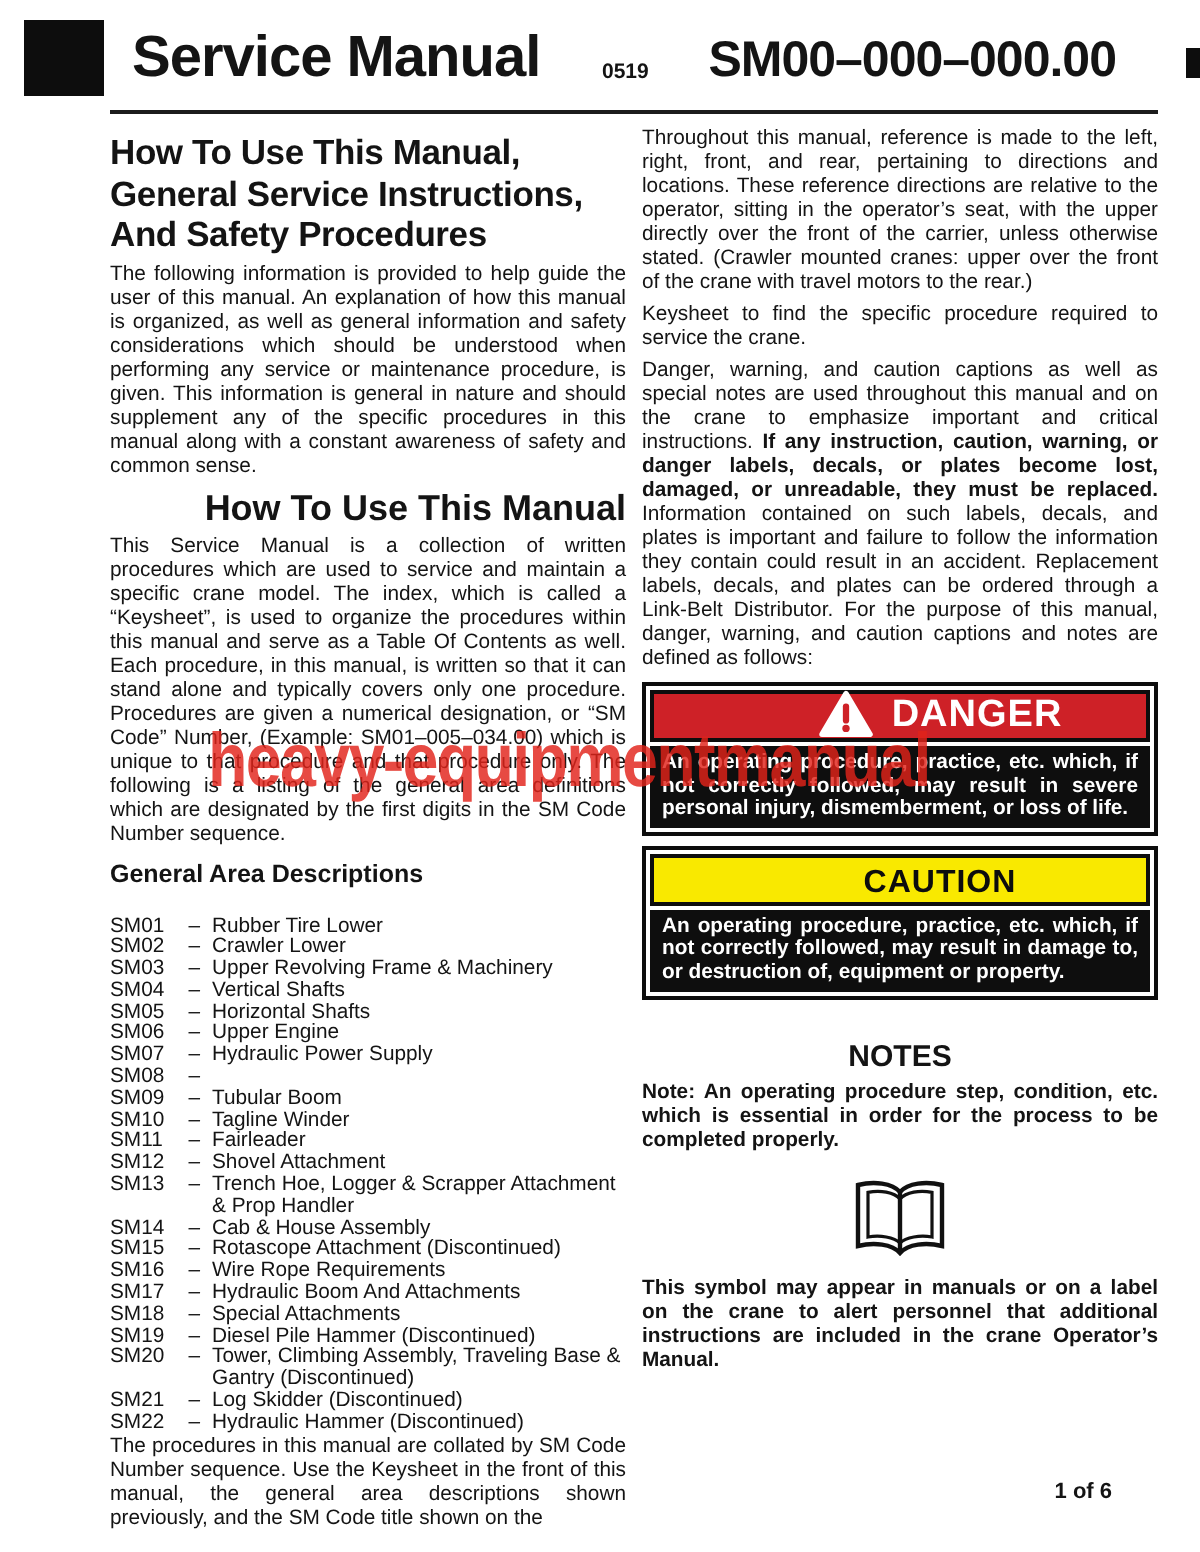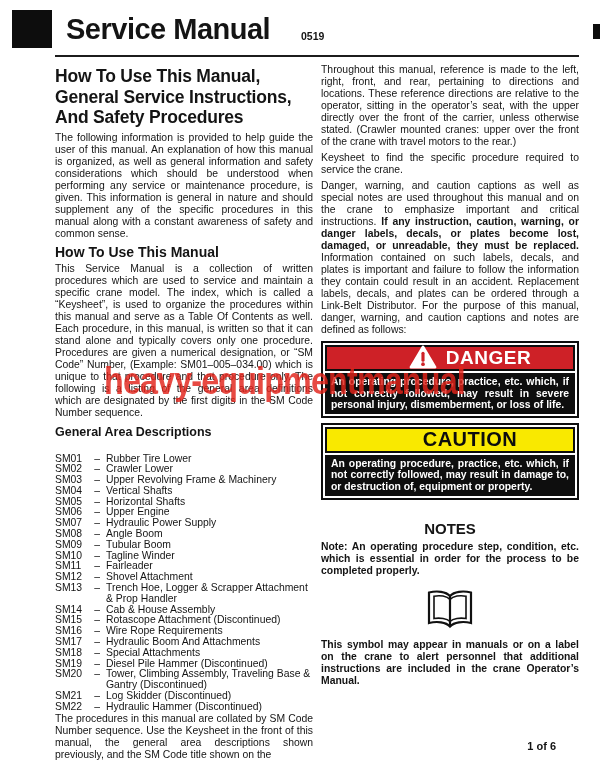--- a/index.html
+++ b/index.html
@@ -14,34 +14,34 @@
   .hdr-title{position:absolute;left:66px;top:13px;font-size:29px;font-weight:bold;letter-spacing:-0.5px;white-space:nowrap;}
   .hdr-rev{position:absolute;left:301px;top:30px;font-size:10.5px;font-weight:bold;}
   .hdr-doc{position:absolute;right:42px;top:16px;font-size:25px;font-weight:bold;letter-spacing:-0.5px;white-space:nowrap;}
   .hdr-rule{position:absolute;left:55px;top:55px;width:524px;height:2px;background:#1c1c1c;}
   
   .col{position:absolute;top:64px;width:258px;}
   .col-left{left:55px;}
   .col-right{left:321px;}
   .col p{font-size:10.4px;line-height:12px;text-align:justify;margin:0 0 4px 0;}
   h1{font-size:17.5px;line-height:20.5px;margin:2px 0 4px 0;letter-spacing:-0.2px;}
-  h2{font-size:14px;margin:4px 0 3px 0;}
+  h2{font-size:18px;margin:4px 0 3px 0;text-align:right;}
   h3{font-size:12.5px;margin:6px 0 15px 0;}
   .sm-list{font-size:10.4px;line-height:10.8px;margin-top:2px;}
   .sm-row{display:flex;}
   .sm-code{flex:0 0 45px;display:flex;justify-content:space-between;padding-right:6px;}
   .sm-code::after{content:"–";}
   .sm-label{flex:1;}
   .closing{margin-top:13px;}
   
   .sign{border:2px solid #0d0d0d;padding:2px;margin-top:5px;}
   .sign-band{border:2px solid #0d0d0d;height:22px;display:flex;align-items:flex-end;justify-content:center;gap:9px;font-weight:bold;font-size:19px;letter-spacing:0.5px;padding-left:40px;}
   .band-danger{background:var(--danger_red,#ce2127);color:#fff;}
   .band-warning{background:var(--warning_orange,#ef7f1f);color:#0d0d0d;}
-  .band-caution{background:var(--caution_yellow,#f9e900);color:#0d0d0d;font-size:20px;}
+  .band-caution{background:var(--caution_yellow,#f9e900);color:#0d0d0d;font-size:16px;}
   .sign-body{background:#0e0e0e;color:#fff;font-weight:bold;font-size:10.4px;line-height:11.6px;text-align:justify;padding:3px 6px;margin-top:2px;}
   .notes-title{text-align:center;font-weight:bold;font-size:15px;margin:20px 0 4px 0;}
   .bold-p{font-weight:bold;}
   .book-wrap{display:flex;justify-content:center;margin:10px 0 8px 0;}
   .tri{display:flex;align-items:center;}
   
   .watermark{
     position:absolute;left:104px;top:360px;z-index:6;white-space:nowrap;
     font-size:38px;font-weight:bold;letter-spacing:-1px;
     color:var(--watermark_red,#e2231a);opacity:0.82;
@@ -52,20 +52,21 @@
 </head>
 <body>
 
 <div class="page">
 
   <div class="corner-mark"></div>
   <div class="edge-mark"></div>
 
   <div class="hdr-title">Service Manual</div>
   <div class="hdr-rev">0519</div>
+  <div class="hdr-doc">SM00–000–000.00</div>
   <div class="hdr-rule"></div>
 
   <div class="col col-left">
     <h1><span>How To Use This Manual,</span><br>
       <span>General Service Instructions,</span><br>
       <span>And Safety Procedures</span></h1>
     <p>The following information is provided to help guide the user of this manual.  An explanation of how this manual is organized, as well as general information and safety considerations which should be understood when performing any service or maintenance procedure, is given.  This information is general in nature and should supplement any of the specific procedures in this manual along with a constant awareness of safety and common sense.</p>
     <h2>How To Use This Manual</h2>
     <p>This Service Manual is a collection of written procedures which are used to service and maintain a specific crane model.  The index, which is called a “Keysheet”, is used to organize the procedures within this manual and serve as a Table Of Contents as well.  Each procedure, in this manual, is written so that it can stand alone and typically covers only one procedure.  Procedures are given a numerical designation, or “SM Code” Number, (Example:  SM01–005–034.00) which is unique to that procedure and that procedure only.  The following is a listing of the general area definitions which are designated by the first digits in the SM Code Number sequence.</p>
     <h3>General Area Descriptions</h3>
@@ -101,21 +102,20 @@
           <span class="sm-label">Upper Engine</span>
         </div>
 
         <div class="sm-row">
           <span class="sm-code">SM07</span>
           <span class="sm-label">Hydraulic Power Supply</span>
         </div>
 
         <div class="sm-row">
           <span class="sm-code">SM08</span>
-          <span class="sm-label">Angle Boom</span>
         </div>
 
         <div class="sm-row">
           <span class="sm-code">SM09</span>
           <span class="sm-label">Tubular Boom</span>
         </div>
 
         <div class="sm-row">
           <span class="sm-code">SM10</span>
           <span class="sm-label">Tagline Winder</span>

